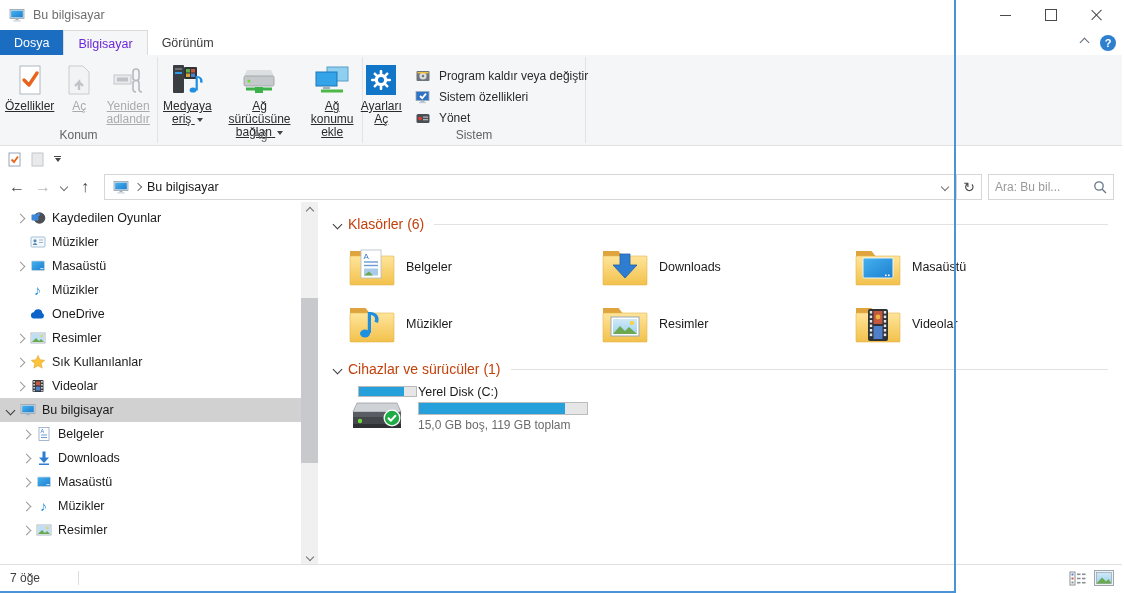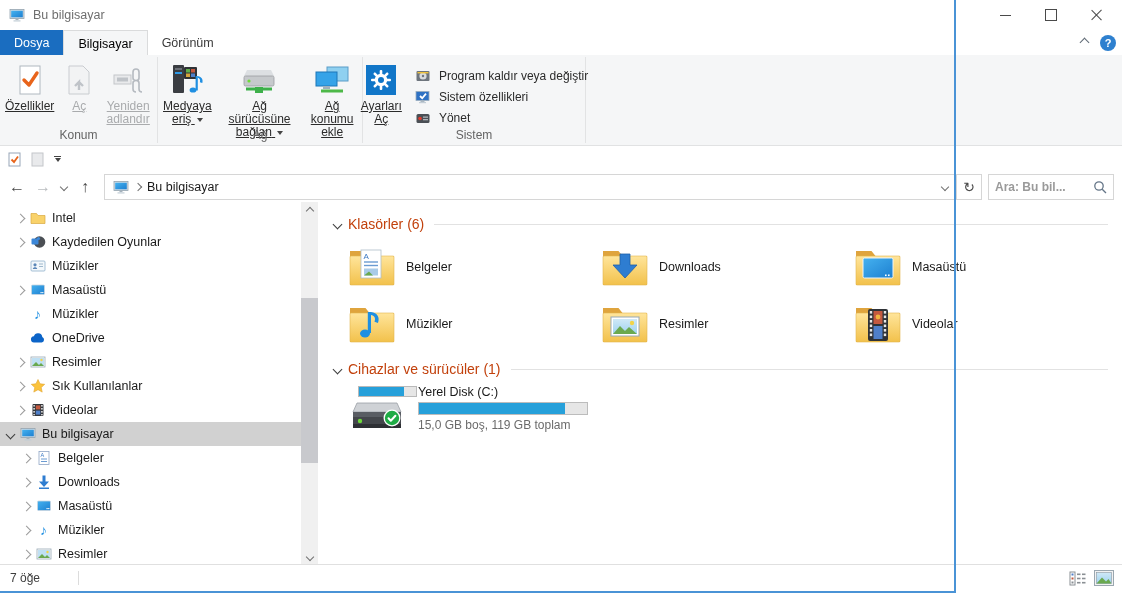--- a/index.html
+++ b/index.html
@@ -18,21 +18,21 @@
   .glyph-max{width:10px;height:10px;border:1px solid #4a4a4a;}
   .glyph-close{position:relative;width:12px;height:12px;}
   .glyph-close::before,.glyph-close::after{content:"";position:absolute;left:5px;top:-1px;width:1.4px;height:14px;background:#4a4a4a;}
   .glyph-close::before{transform:rotate(45deg);}
   .glyph-close::after{transform:rotate(-45deg);}
 
   
   .tabrow{position:absolute;left:0;top:30px;width:1122px;height:25px;background:#fff;border-bottom:1px solid #dadbdc;display:flex;align-items:stretch;}
   .tab{padding:0 14px;display:flex;align-items:center;font-size:12.5px;color:#3b3b3b;}
   .tab.file{background:#1a6dc0;color:#fff;margin-left:0;}
-  .tab.active{background:#f5f6f7;border:1px solid #dadbdc;border-bottom:none;color:#000000;margin-bottom:-1px;}
+  .tab.active{background:#f5f6f7;border:1px solid #dadbdc;border-bottom:none;color:#6d28d9;margin-bottom:-1px;}
   .tabrow-right{position:absolute;right:6px;top:0;height:25px;display:flex;align-items:center;gap:12px;}
   .help-circle{width:16px;height:16px;border-radius:50%;background:#2e80cf;color:#fff;font-weight:bold;font-size:11px;display:flex;align-items:center;justify-content:center;}
 
   
   .cv{display:inline-block;width:6px;height:6px;border-right:1.4px solid #9a9a9a;border-bottom:1.4px solid #9a9a9a;}
   .cv.right{transform:rotate(-45deg);}
   .cv.down{transform:rotate(45deg);border-color:#3c3c3c;}
   .cv.up{transform:rotate(-135deg);border-color:#5f6a75;}
   .cv.small{width:5px;height:5px;border-color:#707070;}
   .caret{display:inline-block;width:0;height:0;border-left:3.5px solid transparent;border-right:3.5px solid transparent;border-top:4px solid #444;vertical-align:middle;margin-left:2px;}
@@ -60,21 +60,21 @@
   .navrow{position:absolute;left:0;top:172px;width:1122px;height:30px;display:flex;align-items:center;}
   .navbtn{width:26px;height:26px;display:flex;align-items:center;justify-content:center;font-size:16px;color:#4a4a4a;}
   .navbtn.disabled{color:#b9bcbf;}
   .navbtn.chev{width:16px;}
   .addressbar{height:24px;border:1px solid #d6d6d6;background:#fff;display:flex;align-items:center;flex:1;margin-left:6px;}
   .addressbar .seg{display:flex;align-items:center;gap:6px;padding:0 8px;}
   .addr-text{font-size:12.5px;color:#1a1a1a;}
   .addr-right{margin-left:auto;display:flex;align-items:center;}
   .addr-drop{width:22px;display:flex;justify-content:center;}
   .refresh-box{width:24px;height:24px;border:1px solid #d6d6d6;border-left:none;background:#fff;display:flex;align-items:center;justify-content:center;font-size:14px;color:#4a4a4a;}
-  .searchbox{width:112px;height:24px;border:1px solid #d6d6d6;background:#fff;margin:0 8px 0 6px;display:flex;align-items:center;padding:0 6px;font-weight:bold;}
+  .searchbox{width:112px;height:24px;border:1px solid #d6d6d6;background:#fff;margin:0 8px 0 6px;display:flex;align-items:center;padding:0 6px;}
   .searchbox .ph{color:#9a9a9a;flex:1;white-space:nowrap;overflow:hidden;}
 
   
   .main{position:absolute;left:0;top:202px;width:1122px;height:363px;display:flex;}
 
   
   .sidebar{position:relative;width:318px;height:100%;background:#fff;overflow:hidden;}
   .tree{padding-top:4px;width:301px;}
   .trow{height:24px;display:flex;align-items:center;cursor:default;}
   .trow.selected{background:#d1d1d1;}
@@ -372,31 +372,20 @@
           </svg>
       </span>
     </div>
   </div>
 
   <div class="main">
 
     <div class="sidebar">
       <div class="tree">
 
-        <div class="trow ind1">
-          <span class="cwrap">
-              <span class="cv right"></span>
-            </span>
-          <span class="ticon">
-              <svg width="16" height="16" viewBox="0 0 16 16">
-                <path d="M1 3.5h5.5l1.5 2H15v8H1z" fill="#f9d26a" stroke="#d8a940" stroke-width="0.7"></path>
-              </svg>
-            </span>
-          <span class="tlabel">Intel</span>
-        </div>
 
         <div class="trow ind1">
           <span class="cwrap">
               <span class="cv right"></span>
             </span>
           <span class="ticon">
               <svg width="16" height="16" viewBox="0 0 16 16">
                 <circle cx="9.5" cy="8" r="5.8" fill="#4b4f54"></circle>
                 <rect x="1.5" y="4.5" width="7" height="6" rx="1" fill="#3c87d8"></rect>
                 <circle cx="8.5" cy="4.5" r="1.6" fill="#3c87d8"></circle>

